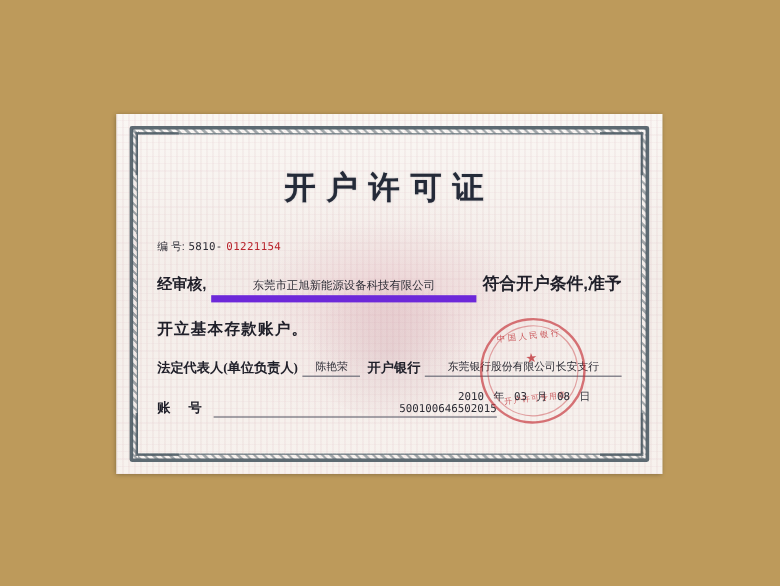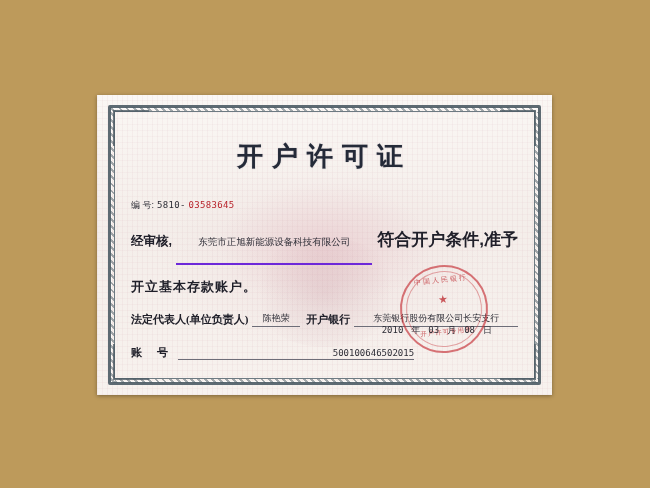--- a/index.html
+++ b/index.html
@@ -157,29 +157,29 @@
   }
   .lead {
     font-size: 12.5px;
     font-weight: bold;
     color: #20202a;
     white-space: nowrap;
     margin-right: 4px;
   }
   .fill {
     flex: 1;
-    border-bottom: 2px solid #6d28d9;
+    border-bottom: 6px solid #6d28d9;
     text-align: center;
     font-size: 9.5px;
-    padding: 0 3px 14px 3px;
+    padding: 0 3px 1px 3px;
     color: #2d2d36;
     min-width: 40px;
   }
   .tail {
-    font-size: 17px;
+    font-size: 14px;
     font-weight: bold;
     color: #20202a;
     white-space: nowrap;
     margin-left: 5px;
   }
   .line2 {
     margin-top: 13px;
     font-size: 13px;
     font-weight: bold;
     color: #20202a;
@@ -324,21 +324,21 @@
     <div class="corner br"></div>
 
     <div class="content">
 
       <div class="doc-title">开户许可证</div>
 
       <div class="meta-row">
         <div class="meta-right">
           <span class="meta-label">编 号:</span>
           <span class="meta-value">5810-</span>
-          <span class="meta-value red">03583645</span>
+          <span class="meta-value red">01221154</span>
         </div>
       </div>
 
       <div class="body-line">
         <span class="lead">经审核,</span>
         <span class="fill">东莞市正旭新能源设备科技有限公司</span>
         <span class="tail">符合开户条件,准予</span>
       </div>
 
       <div class="line2">开立基本存款账户。</div>

